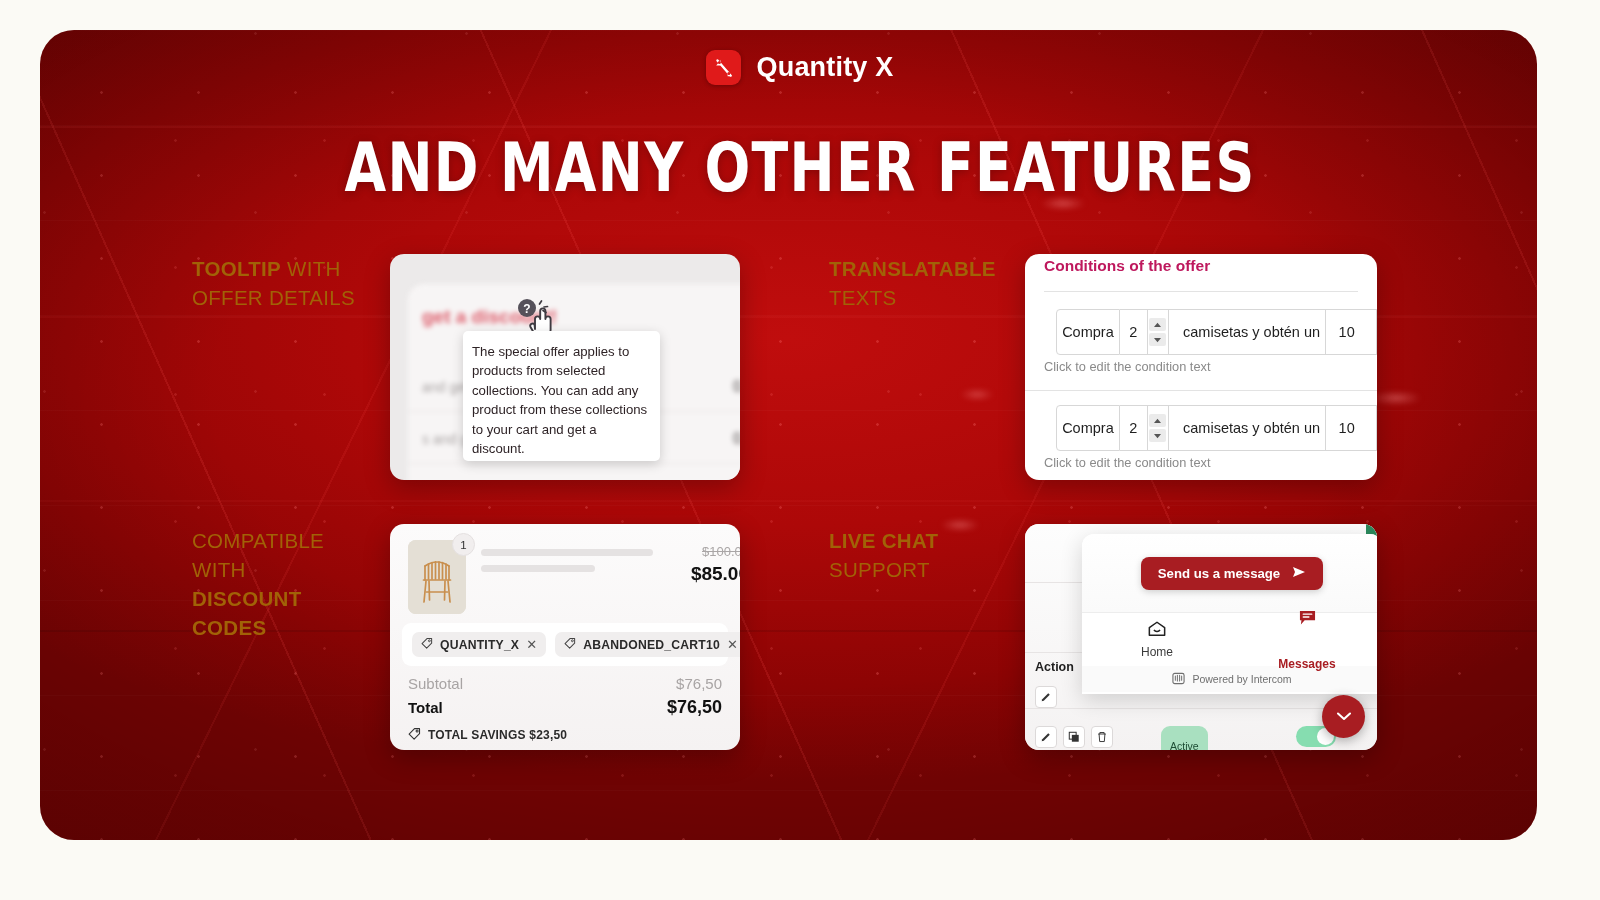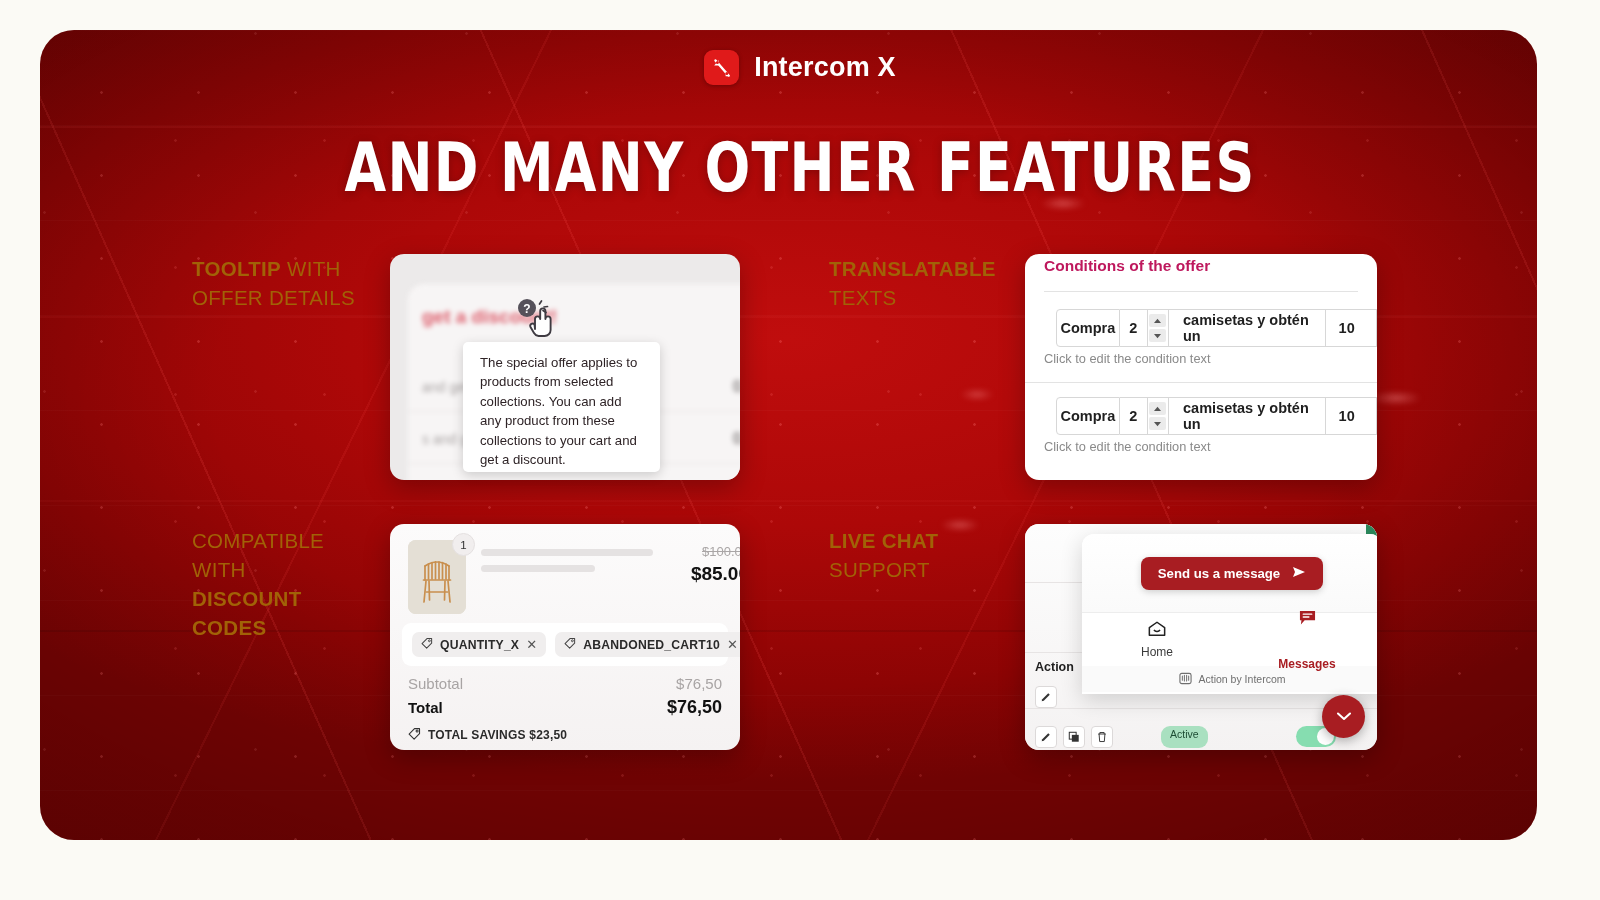--- a/index.html
+++ b/index.html
@@ -131,40 +131,40 @@
     border-bottom: 1px solid #e6e2e2;
     font-size: 14px; color: #a8a3a3; white-space: nowrap;
   }
   #shot-tooltip .bg-row .pct { color: #e05b6a; font-weight: bold; }
   #shot-tooltip .bg-row .amt { color: #8d8888; font-weight: bold; font-size: 16px; }
   .tt-cursor {
     position: absolute; left: 513px; top: 295px; z-index: 8;
     width: 46px; height: 46px;
   }
   #tooltip-bubble {
-    position: absolute; left: 463px; top: 342px; z-index: 9;
+    position: absolute; left: 463px; top: 331px; z-index: 9;
     width: 197px; height: 130px;
     background: #fff; border-radius: 5px;
     box-shadow: 0 3px 12px rgba(0,0,0,.18);
-    padding: 11px 17px;
+    padding: 11px 9px;
     color: #2e2326; font-size: 13.2px; line-height: 1.47;
   }
 
   
   #shot-conditions {
     left: 1025px; top: 254px; width: 352px; height: 226px;
     background: #fff; border-radius: 14px 14px 14px 14px;
     overflow: hidden;
     box-shadow: 0 8px 26px rgba(0,0,0,.28);
   }
   #shot-conditions .c-title {
     margin: 3px 0 0 19px; font-size: 15.5px; font-weight: bold; color: #be185d;
   }
   #shot-conditions .c-div { margin: 16px 19px 0 19px; height: 1px; background: #e3e3e3; }
-  .cond-row { margin: 17px 0 0 31px; display: flex; height: 38px; font-weight: bold; }
+  .cond-row { margin: 17px 0 0 31px; display: flex; height: 46px; }
   .cond-cell {
     border: 1px solid #d7d7d7; display: flex; align-items: center;
     font-size: 14.5px; color: #1f1f1f; background: #fff;
   }
   .cond-cell.label  { width: 78px; justify-content: center; border-radius: 4px 0 0 4px; }
   .cond-cell.qty    { width: 34px; justify-content: center; border-left: 0; }
   .cond-cell.step   { width: 26px; border-left: 0; flex-direction: column;
                       justify-content: center; align-items: center; gap: 2px; padding: 3px 0; }
   .cond-cell.text   { width: 189px; padding-left: 14px; border-left: 0; }
   .cond-cell.num    { width: 60px; padding-left: 13px; border-left: 0; }
@@ -233,21 +233,21 @@
     background: linear-gradient(to bottom,#fdfdfd 0,#f4f2f2 100%);
   }
   .adm-line { position: absolute; left: 0; right: 0; height: 1px; background: #e7e4e4; }
   .adm-actions { position: absolute; font-size: 12.5px; font-weight: bold; color: #1f1f1f; }
   .icon-btn {
     width: 22px; height: 22px; border: 1px solid #dcd9d9; border-radius: 4px;
     background: #fff; display: flex; align-items: center; justify-content: center;
   }
   .badge-active {
     background: #a9e0c0; color: #1d4c33; font-size: 10.5px;
-    border-radius: 9px; padding: 2px 9px; font-weight: 500;
+    border-radius: 9px; padding: 14px 9px; font-weight: 500;
   }
   .toggle {
     width: 40px; height: 21px; border-radius: 11px; background: #86ddb0;
     position: relative;
   }
   .toggle::after {
     content: ""; position: absolute; right: 2px; top: 2px;
     width: 17px; height: 17px; border-radius: 50%; background: #fff;
   }
   #intercom {
@@ -309,21 +309,21 @@
 <div id="brand">
   <div class="logo">
     <svg width="24" height="24" viewBox="0 0 24 24">
       <path d="M5.5 4.5 L18.5 19.5" stroke="#fff" stroke-width="2.4" stroke-linecap="round" fill="none"></path>
       <path d="M9.2 3.6 L4.2 9.4 L8.6 9.4 L8.6 4.6 Z" fill="#fff"></path>
       <path d="M15.2 14.4 L20.2 20.2 L15.6 20.2 L15.6 15.4 Z" fill="#fff"></path>
       <circle cx="7.4" cy="6.4" r="1.5" fill="#e01a1a"></circle>
       <circle cx="16.8" cy="17.4" r="1.5" fill="#e01a1a"></circle>
     </svg>
   </div>
-  <div class="name">Intercom X</div>
+  <div class="name">Quantity X</div>
 </div>
 
 <div id="headline">AND MANY OTHER FEATURES</div>
 
 <div class="feat-label" style="left:192px;top:254px;width:180px;">
   <span class="b">TOOLTIP</span>
   <span class="l">WITH</span><br>
   <span class="l">OFFER DETAILS</span>
 </div>
 
@@ -569,21 +569,21 @@
         <span>Messages</span>
       </div>
     </div>
     <div class="powered">
       <span>
         <svg width="13" height="13" viewBox="0 0 14 14">
           <rect x="1" y="1.5" width="12" height="11" rx="2" fill="none" stroke="#6f6f6f" stroke-width="1.2"></rect>
           <path d="M3.6 4.2 L3.6 9 M5.8 3.6 L5.8 9.6 M8.2 3.6 L8.2 9.6 M10.4 4.2 L10.4 9" stroke="#6f6f6f" stroke-width="1.1" stroke-linecap="round"></path>
         </svg>
       </span>
-      <span>Action by Intercom</span>
+      <span>Powered by Intercom</span>
     </div>
   </div>
 
   <div class="chat-fab">
     <span>
       <svg width="18" height="12" viewBox="0 0 18 12">
         <path d="M3 3.5 L9 9 L15 3.5" fill="none" stroke="#fff" stroke-width="2.1" stroke-linecap="round" stroke-linejoin="round"></path>
       </svg>
     </span>
   </div>

